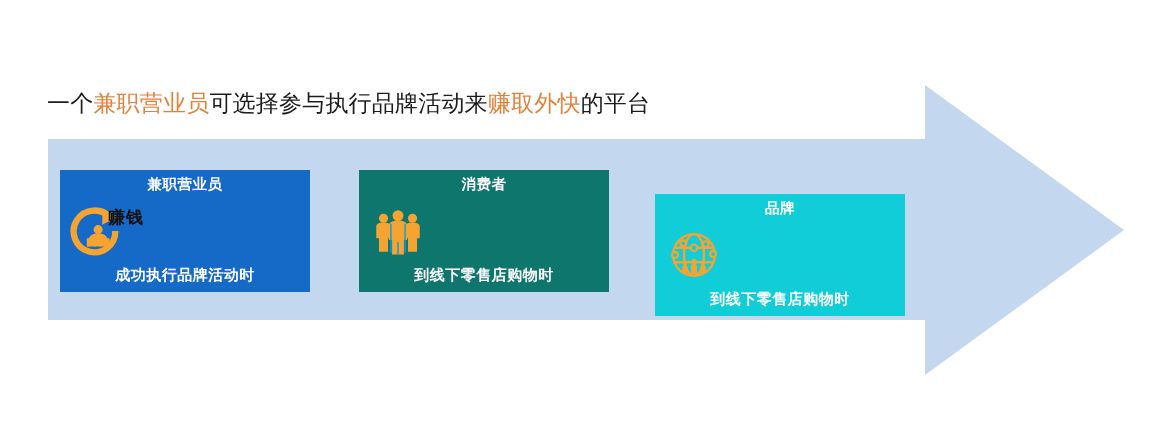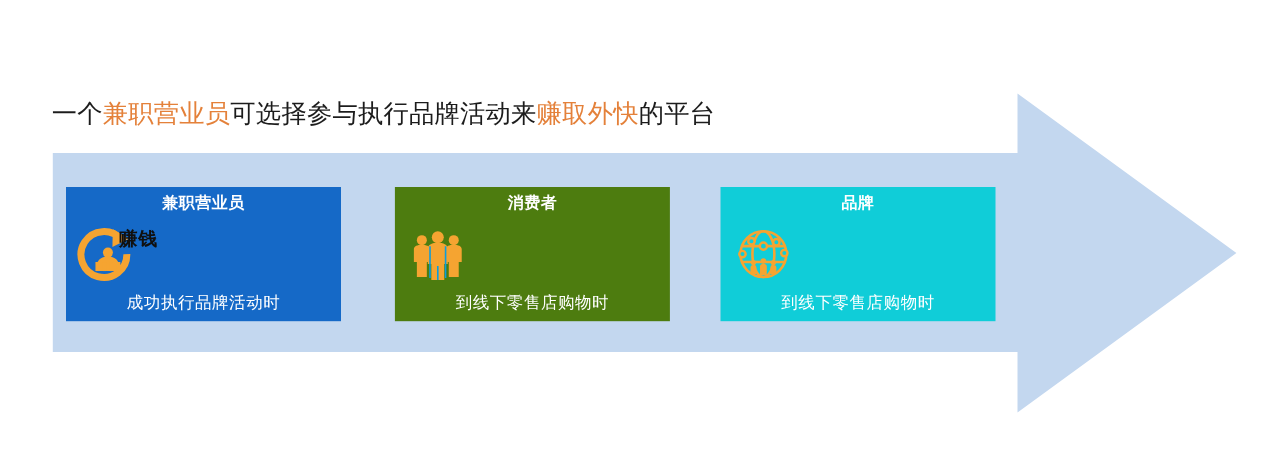--- a/index.html
+++ b/index.html
@@ -87,21 +87,21 @@
     letter-spacing: 1px;
   }
   .card-footer {
     position: absolute;
     bottom: 7px;
     left: 0;
     width: 100%;
     text-align: center;
     color: #ffffff;
     font-size: 15px;
-    font-weight: normal;
+    font-weight: bold;
     letter-spacing: 0.5px;
   }
   .card-icon {
     position: absolute;
     left: 10px;
     top: 32px;
     width: 58px;
     height: 58px;
   }
   .card-icon svg { display: block; }
@@ -136,21 +136,21 @@
           <path d="M18.5 49 L18.5 40 L22 40 L22 49 Z" fill="#f5a431"></path>
           <path d="M40 49 L40 40 L43.5 40 L43.5 49 Z" fill="#f5a431"></path>
           <rect x="26" y="40" width="3.2" height="9" fill="#f5a431"></rect>
           <rect x="32.5" y="40" width="3.2" height="9" fill="#f5a431"></rect>
         </svg>
       </div>
       <div class="card-main">赚钱</div>
       <div class="card-footer">成功执行品牌活动时</div>
     </div>
 
-    <div class="card c1" id="card-1" style="background: #4d7c0f;">
+    <div class="card c1" id="card-1" style="background: #0f766e;">
       <div class="card-title">消费者</div>
       <div class="card-icon">
         <svg width="58" height="58" viewBox="0 0 64 64">
 
           <circle cx="16" cy="18" r="5" fill="#f5a431"></circle>
           <path d="M8 27 C8 24 11.5 22.5 16 22.5 C20.5 22.5 24 24 24 27 L24 40 L21 40 L21 55 L11 55 L11 40 L8 40 Z" fill="#f5a431"></path>
 
           <circle cx="48" cy="18" r="5" fill="#f5a431"></circle>
           <path d="M40 27 C40 24 43.5 22.5 48 22.5 C52.5 22.5 56 24 56 27 L56 40 L53 40 L53 55 L43 55 L43 40 L40 40 Z" fill="#f5a431"></path>
 
@@ -158,21 +158,21 @@
           <path d="M22 26 C22 22.5 26.5 20.5 32 20.5 C37.5 20.5 42 22.5 42 26 L42 42 L38.5 42 L38.5 58 L25.5 58 L25.5 42 L22 42 Z" fill="#f5a431"></path>
 
           <path d="M24.2 24 L24.2 56" stroke="#0d9ddb" stroke-width="1.6" fill="none"></path>
           <path d="M39.8 24 L39.8 56" stroke="#0d9ddb" stroke-width="1.6" fill="none"></path>
           <path d="M32 44 L32 58" stroke="#0d9ddb" stroke-width="1.6" fill="none"></path>
         </svg>
       </div>
       <div class="card-footer">到线下零售店购物时</div>
     </div>
 
-    <div class="card c2" id="card-2" style="background: rgb(16, 205, 216);">
+    <div class="card c2" id="card-2" style="background: rgb(16, 205, 216); margin-top: 24px;">
       <div class="card-title">品牌</div>
       <div class="card-icon">
         <svg width="58" height="58" viewBox="0 0 64 64">
           <g stroke="#f5a431" fill="none" stroke-width="2.6">
             <circle cx="32" cy="32" r="23"></circle>
             <ellipse cx="32" cy="32" rx="11" ry="23"></ellipse>
             <path d="M10 24 H54"></path>
             <path d="M9.5 40 H54.5"></path>
           </g>
 

